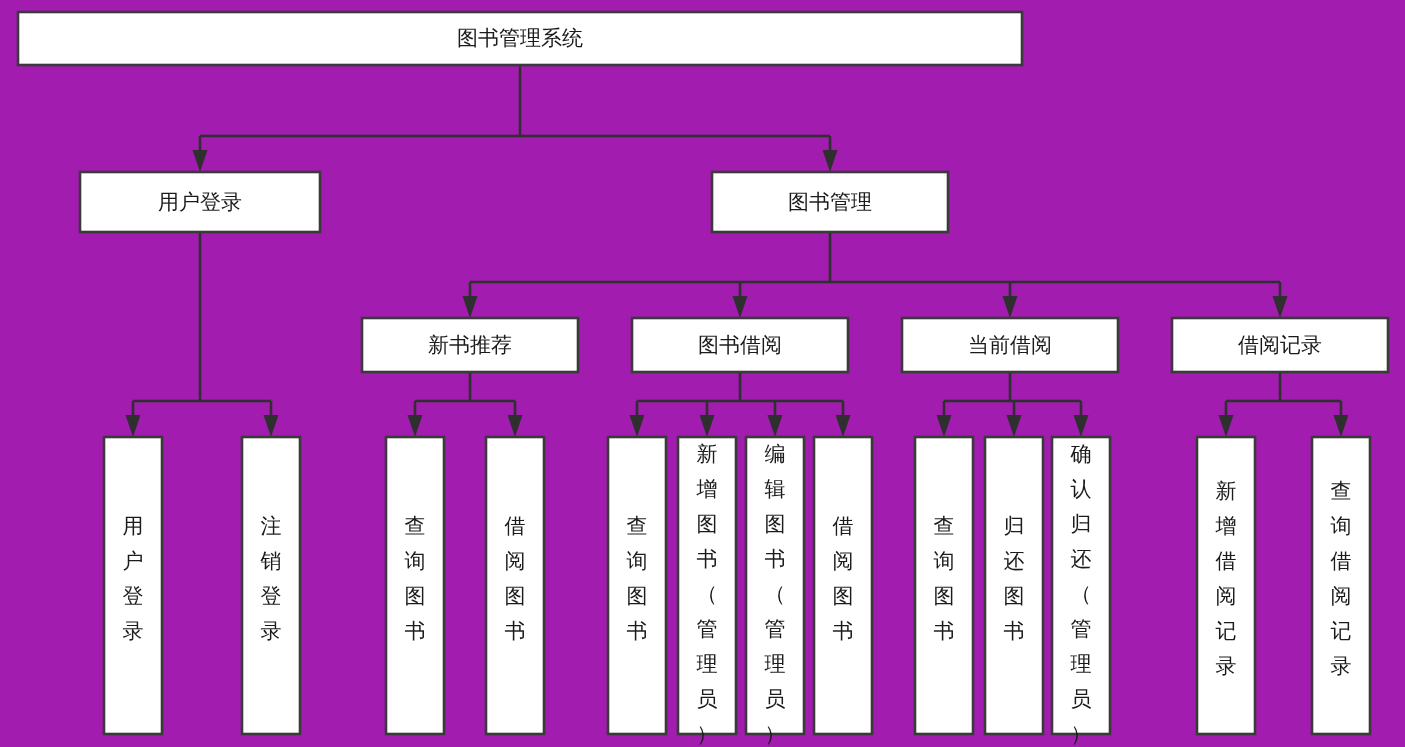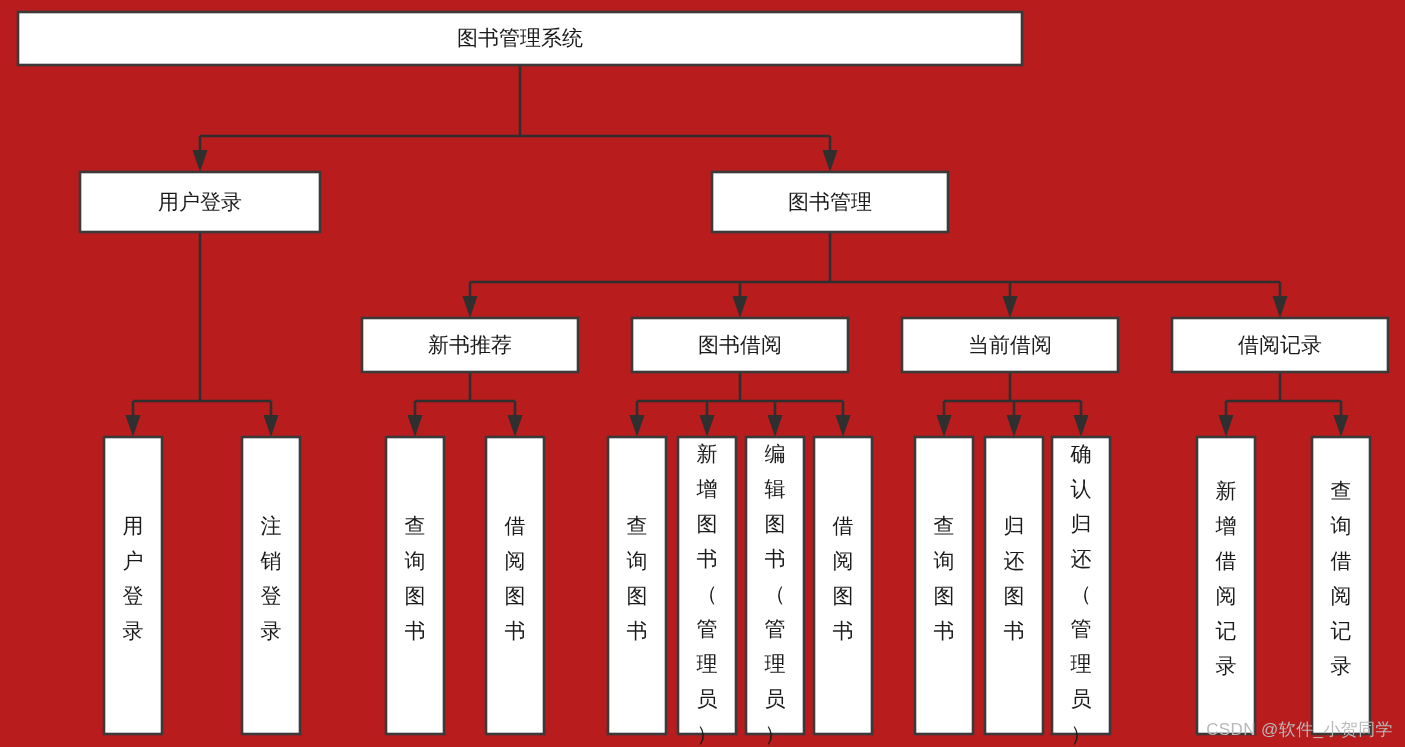--- a/index.html
+++ b/index.html
@@ -10,21 +10,21 @@
   body {
     width: 1405px;
     height: 747px;
     font-family: "Liberation Sans", "DejaVu Sans", sans-serif;
     overflow: hidden;
   }
   #diagram-root {
     position: relative;
     width: 1405px;
     height: 747px;
-    background: #b91c1c;
+    background: #a21caf;
   }
   svg.tree-canvas {
     position: absolute;
     left: 0;
     top: 0;
     width: 1405px;
     height: 747px;
     display: block;
   }
   .node-box {
@@ -216,14 +216,13 @@
         <g>
           <rect class="node-box" x="1197" y="437" width="58" height="297"></rect>
           <text class="node-label-vertical" x="1226" y="498"><tspan x="1226" dy="0">新</tspan><tspan x="1226" dy="35">增</tspan><tspan x="1226" dy="35">借</tspan><tspan x="1226" dy="35">阅</tspan><tspan x="1226" dy="35">记</tspan><tspan x="1226" dy="35">录</tspan></text>
         </g>
         <g>
           <rect class="node-box" x="1312" y="437" width="58" height="297"></rect>
           <text class="node-label-vertical" x="1341" y="498"><tspan x="1341" dy="0">查</tspan><tspan x="1341" dy="35">询</tspan><tspan x="1341" dy="35">借</tspan><tspan x="1341" dy="35">阅</tspan><tspan x="1341" dy="35">记</tspan><tspan x="1341" dy="35">录</tspan></text>
         </g>
       </g>
   </svg>
-  <div class="watermark">CSDN @软件_小贺同学</div>
 </div>
 
 </body></html>

